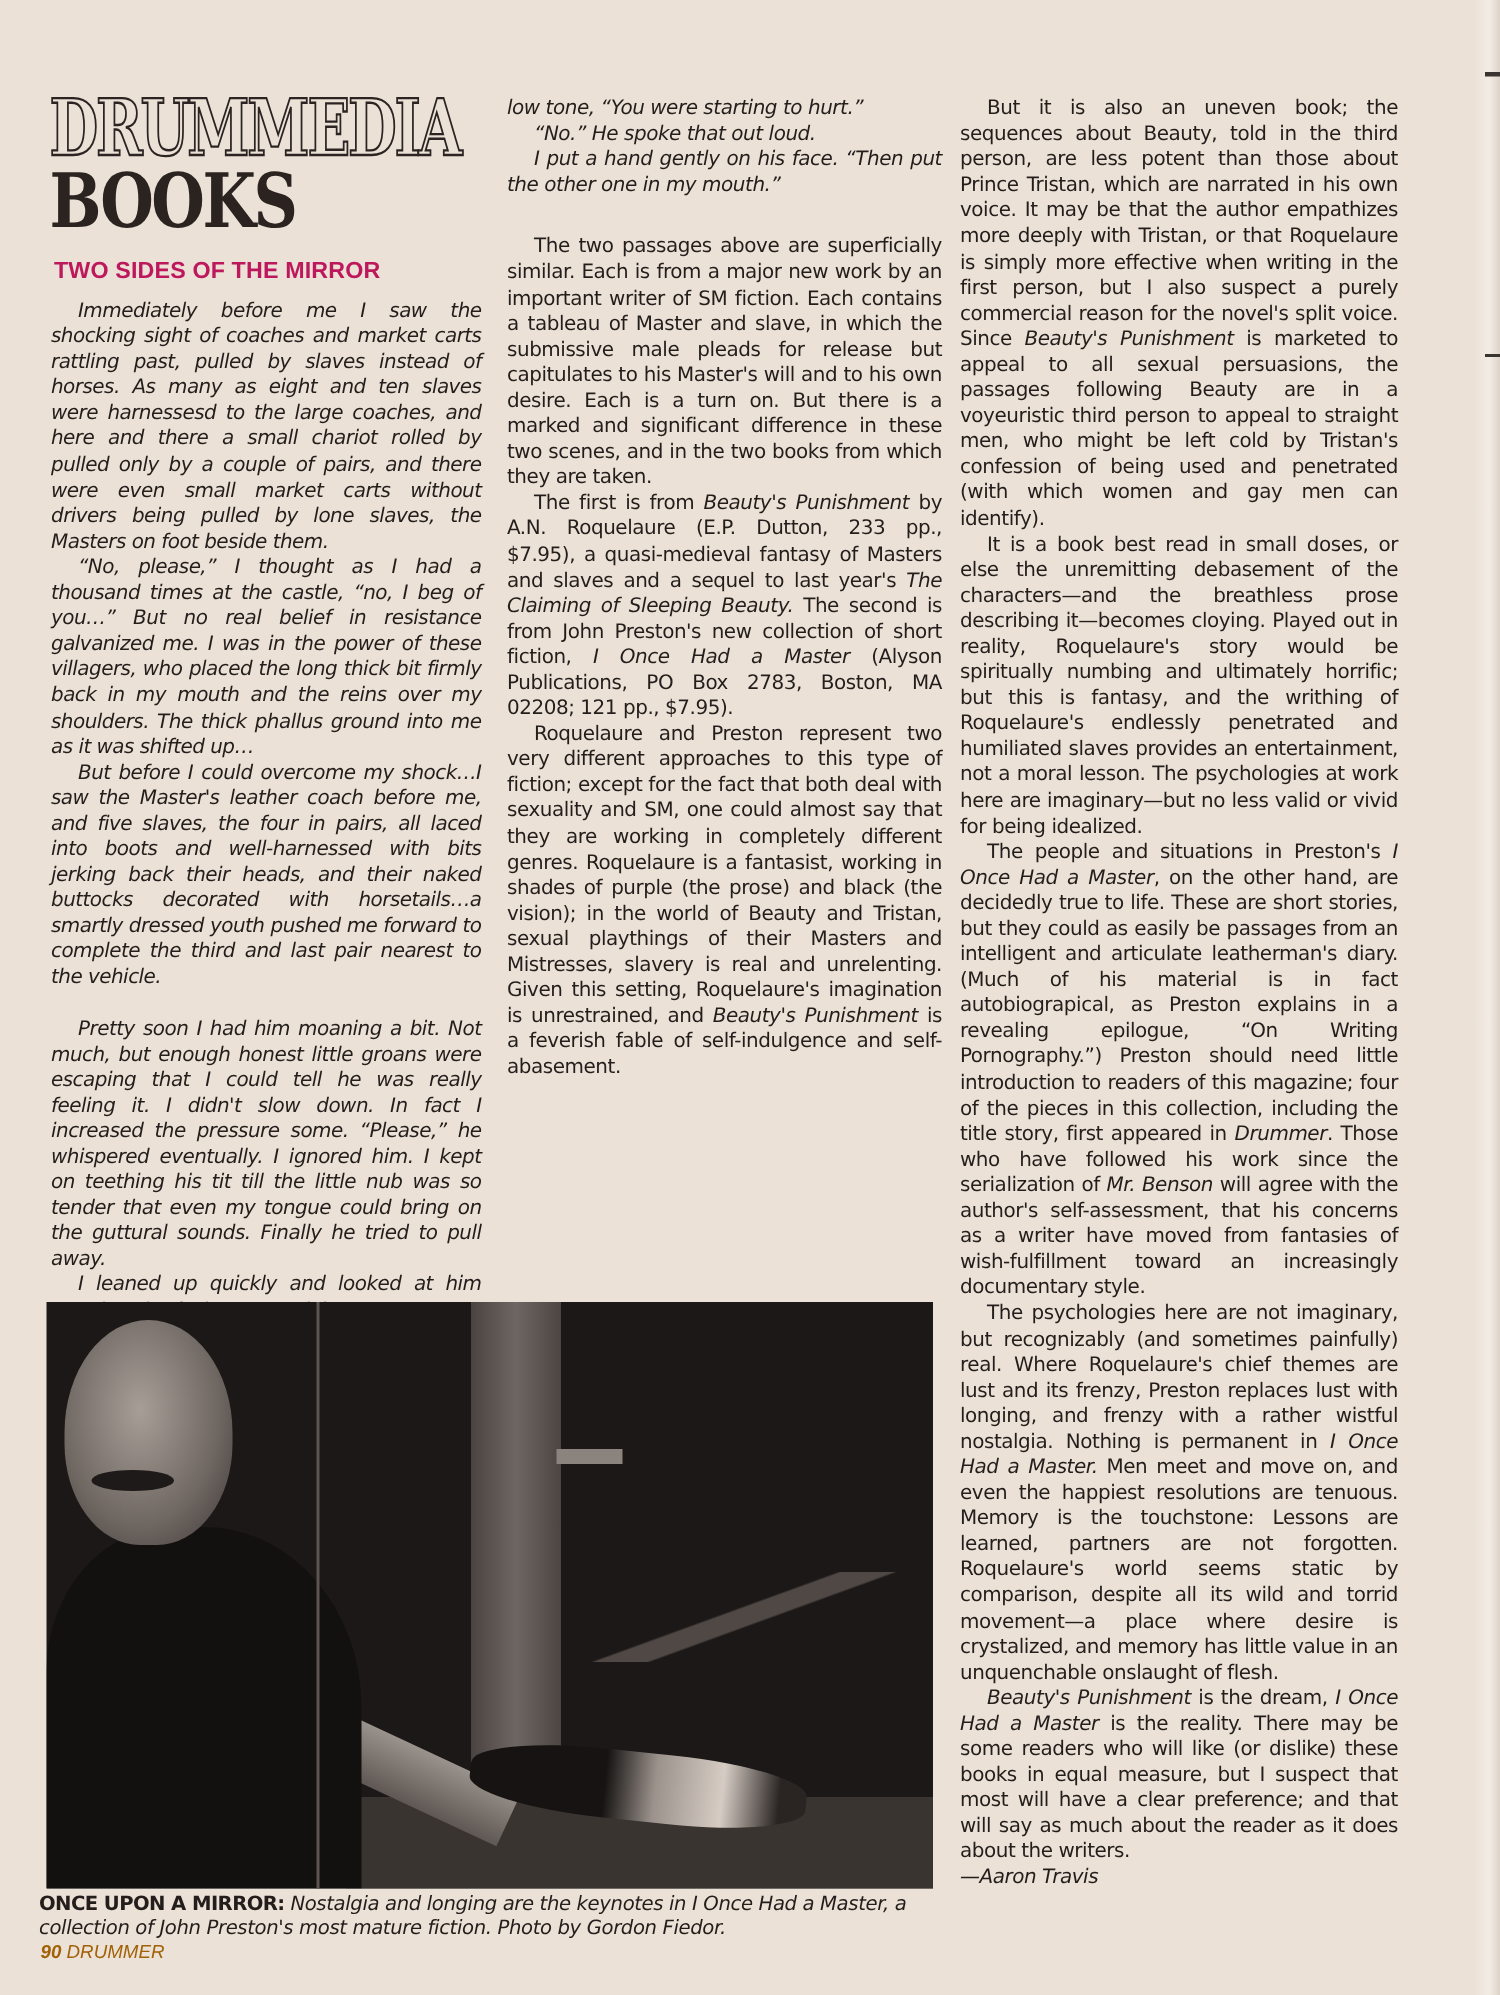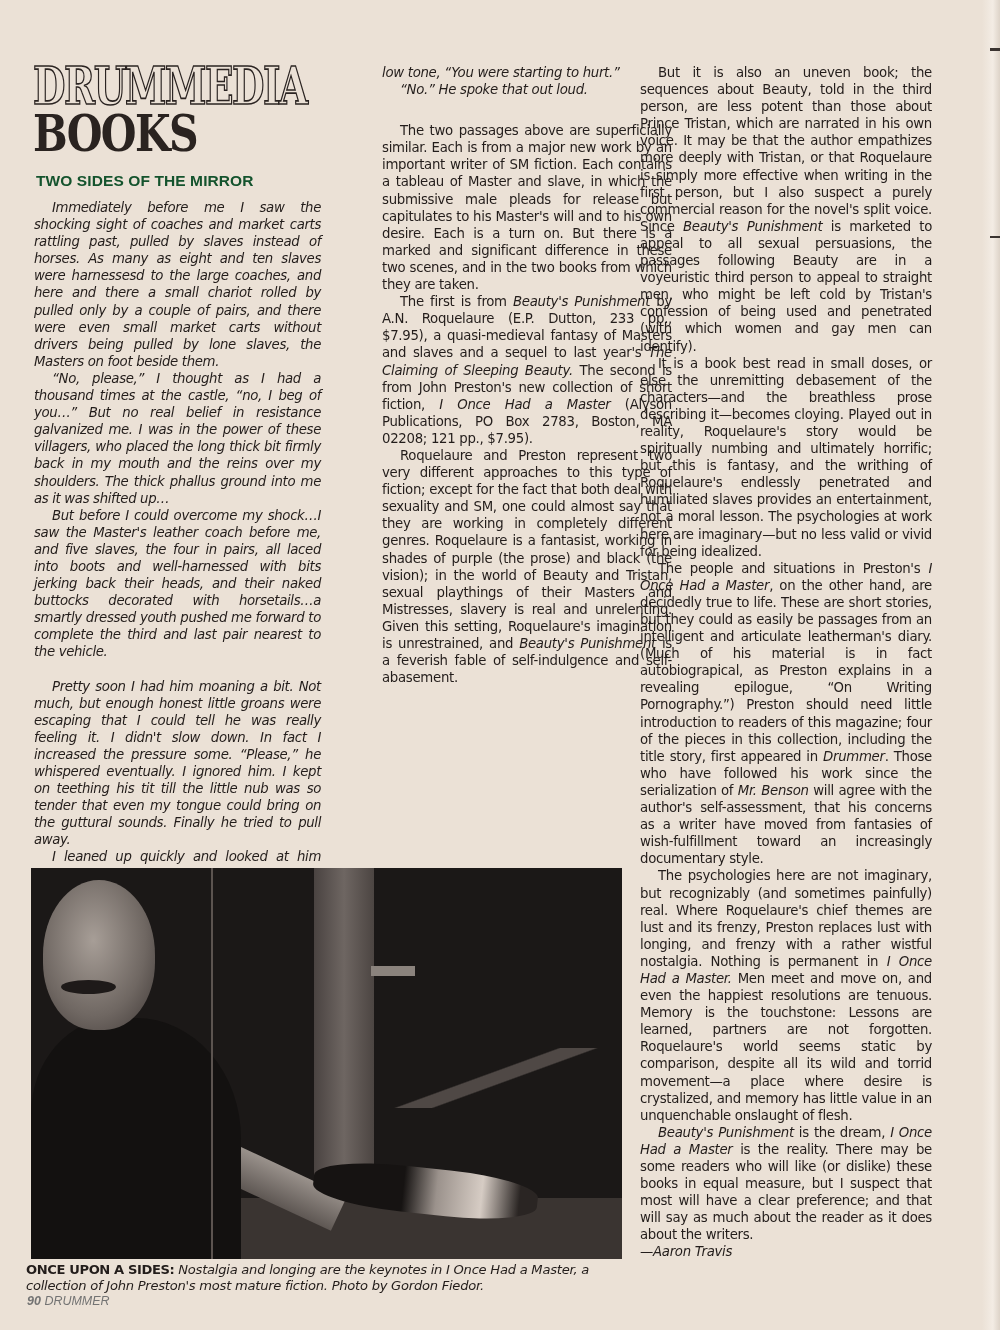--- a/index.html
+++ b/index.html
@@ -21,31 +21,31 @@
     -webkit-text-stroke: 1.6px #2b2422; transform: scaleX(0.72); transform-origin: left top;
     white-space: nowrap; display: block;
   }
   .masthead-books {
     font-family: "DejaVu Serif", serif; font-weight: bold; font-size: 50px; line-height: 44px;
     color: #2a2320; transform: scaleX(0.82); transform-origin: left top; letter-spacing: -2px;
     display: block; margin-top: 3px;
   }
   .section-title {
     position: absolute; left: 36px; top: 172px;
-    font-family: "Liberation Sans", sans-serif; font-weight: bold; font-size: 15.5px; color: #14532d;
+    font-family: "Liberation Sans", sans-serif; font-weight: bold; font-size: 15.5px; color: #be185d;
     letter-spacing: 0.1px;
   }
   .col {
     position: absolute; font-size: 13.3px; line-height: 17.1px; text-align: justify;
     font-family: "DejaVu Sans", sans-serif; color: #231d1b;
   }
   .col p { margin: 0; text-indent: 18px; }
   .col p.noindent { text-indent: 0; }
   .col1 { left: 34px; top: 199px; width: 287px; font-style: italic; letter-spacing: -0.35px; }
-  .col2 { left: 338px; top: 64px; width: 290px; letter-spacing: -0.3px; margin-left: 44px; }
+  .col2 { left: 338px; top: 64px; width: 290px; letter-spacing: -0.3px; }
   .col3 { left: 640px; top: 64px; width: 292px; letter-spacing: -0.3px; }
   .col2 .quote { font-style: italic; }
   .gap { height: 17px; }
   .gap-sm { height: 7px; }
   .signature { text-align: left; font-style: italic; margin-top: 0; }
   i, em { font-style: italic; }
   .photo {
     position: absolute; left: 31px; top: 868px; width: 591px; height: 391px;
     background: #1b1817; overflow: hidden;
   }
@@ -79,21 +79,21 @@
   }
   .photo .floor { position: absolute; left: 200px; top: 330px; width: 391px; height: 61px; background: #3a3431; }
   .caption {
     position: absolute; left: 26px; top: 1262px; width: 600px; font-size: 13.1px; line-height: 16px;
     font-family: "DejaVu Sans", sans-serif; color: #231d1b; letter-spacing: -0.25px;
   }
   .caption .cap-head { font-weight: bold; font-style: normal; letter-spacing: -0.4px; }
   .caption .cap-body { font-style: italic; }
   .folio {
     position: absolute; left: 27px; top: 1294px; font-family: "Liberation Sans", sans-serif;
-    font-size: 12.5px; font-style: italic; color: #737373;
+    font-size: 12.5px; font-style: italic; color: #a16207;
   }
   .folio .num { font-weight: bold; }
 </style>
 </head>
 <body>
 
 <div class="page-edge">
   <div class="edge-mark" style="left:8px;top:48px;width:10px;height:3px;"></div>
   <div class="edge-mark" style="left:8px;top:236px;width:10px;height:2px;"></div>
 </div>
@@ -111,20 +111,21 @@
   <p>But before I could overcome my shock…I saw the Master's leather coach before me, and five slaves, the four in pairs, all laced into boots and well-harnessed with bits jerking back their heads, and their naked buttocks decorated with horsetails…a smartly dressed youth pushed me forward to complete the third and last pair nearest to the vehicle.</p>
   <div class="gap"></div>
   <p>Pretty soon I had him moaning a bit. Not much, but enough honest little groans were escaping that I could tell he was really feeling it. I didn't slow down. In fact I increased the pressure some. “Please,” he whispered eventually. I ignored him. I kept on teething his tit till the little nub was so tender that even my tongue could bring on the guttural sounds. Finally he tried to pull away.</p>
   <p>I leaned up quickly and looked at him …“What the fuck are you doing?”</p>
   <p>He looked a tiny bit guilty and answered in a</p>
 </div>
 
 <div class="col col2">
   <p class="quote noindent">low tone, “You were starting to hurt.”</p>
   <p class="quote">“No.” He spoke that out loud.</p>
+  <p class="quote">I put a hand gently on his face. “Then put the other one in my mouth.”</p>
   <div class="gap"></div>
   <div class="gap-sm"></div>
   <p>The two passages above are superficially similar. Each is from a major new work by an important writer of SM fiction. Each contains a tableau of Master and slave, in which the submissive male pleads for release but capitulates to his Master's will and to his own desire. Each is a turn on. But there is a marked and significant difference in these two scenes, and in the two books from which they are taken.</p>
   <p><span>The first is from </span><i>Beauty's Punishment</i><span> by A.N. Roquelaure (E.P. Dutton, 233 pp., $7.95), a quasi-medieval fantasy of Masters and slaves and a sequel to last year's </span><i>The Claiming of Sleeping Beauty.</i><span> The second is from John Preston's new collection of short fiction, </span><i>I Once Had a Master</i><span> (Alyson Publications, PO Box 2783, Boston, MA 02208; 121 pp., $7.95).</span></p>
   <p><span>Roquelaure and Preston represent two very different approaches to this type of fiction; except for the fact that both deal with sexuality and SM, one could almost say that they are working in completely different genres. Roquelaure is a fantasist, working in shades of purple (the prose) and black (the vision); in the world of Beauty and Tristan, sexual playthings of their Masters and Mistresses, slavery is real and unrelenting. Given this setting, Roquelaure's imagination is unrestrained, and </span><i>Beauty's Punishment</i><span> is a feverish fable of self-indulgence and self-abasement.</span></p>
 </div>
 
 <div class="col col3">
   <p><span>But it is also an uneven book; the sequences about Beauty, told in the third person, are less potent than those about Prince Tristan, which are narrated in his own voice. It may be that the author empathizes more deeply with Tristan, or that Roquelaure is simply more effective when writing in the first person, but I also suspect a purely commercial reason for the novel's split voice. Since </span><i>Beauty's Punishment</i><span> is marketed to appeal to all sexual persuasions, the passages following Beauty are in a voyeuristic third person to appeal to straight men, who might be left cold by Tristan's confession of being used and penetrated (with which women and gay men can identify).</span></p>
   <p>It is a book best read in small doses, or else the unremitting debasement of the characters—and the breathless prose describing it—becomes cloying. Played out in reality, Roquelaure's story would be spiritually numbing and ultimately horrific; but this is fantasy, and the writhing of Roquelaure's endlessly penetrated and humiliated slaves provides an entertainment, not a moral lesson. The psychologies at work here are imaginary—but no less valid or vivid for being idealized.</p>
@@ -141,18 +142,18 @@
   <div class="window"></div>
   <div class="rail"></div>
   <div class="figure"></div>
   <div class="torso"></div>
   <div class="head"></div>
   <div class="mustache"></div>
   <div class="divider"></div>
 </div>
 
 <div class="caption">
-  <span class="cap-head">ONCE UPON A SIDES:</span><span class="cap-body"> Nostalgia and longing are the keynotes in I Once Had a Master, a collection of John Preston's most mature fiction. Photo by Gordon Fiedor.</span>
+  <span class="cap-head">ONCE UPON A MIRROR:</span><span class="cap-body"> Nostalgia and longing are the keynotes in I Once Had a Master, a collection of John Preston's most mature fiction. Photo by Gordon Fiedor.</span>
 </div>
 
 <div class="folio">
   <span class="num">90</span><span> DRUMMER</span>
 </div>
 
 </body></html>

